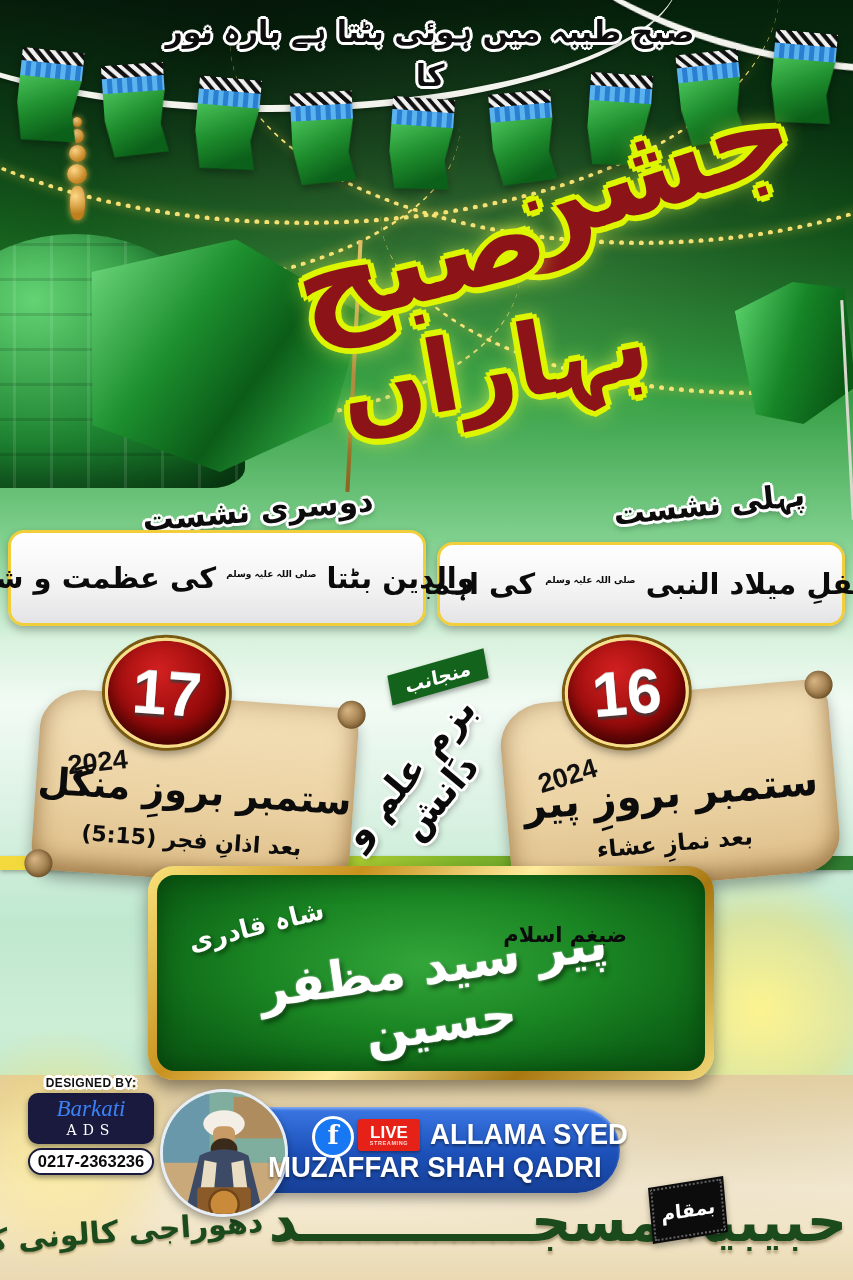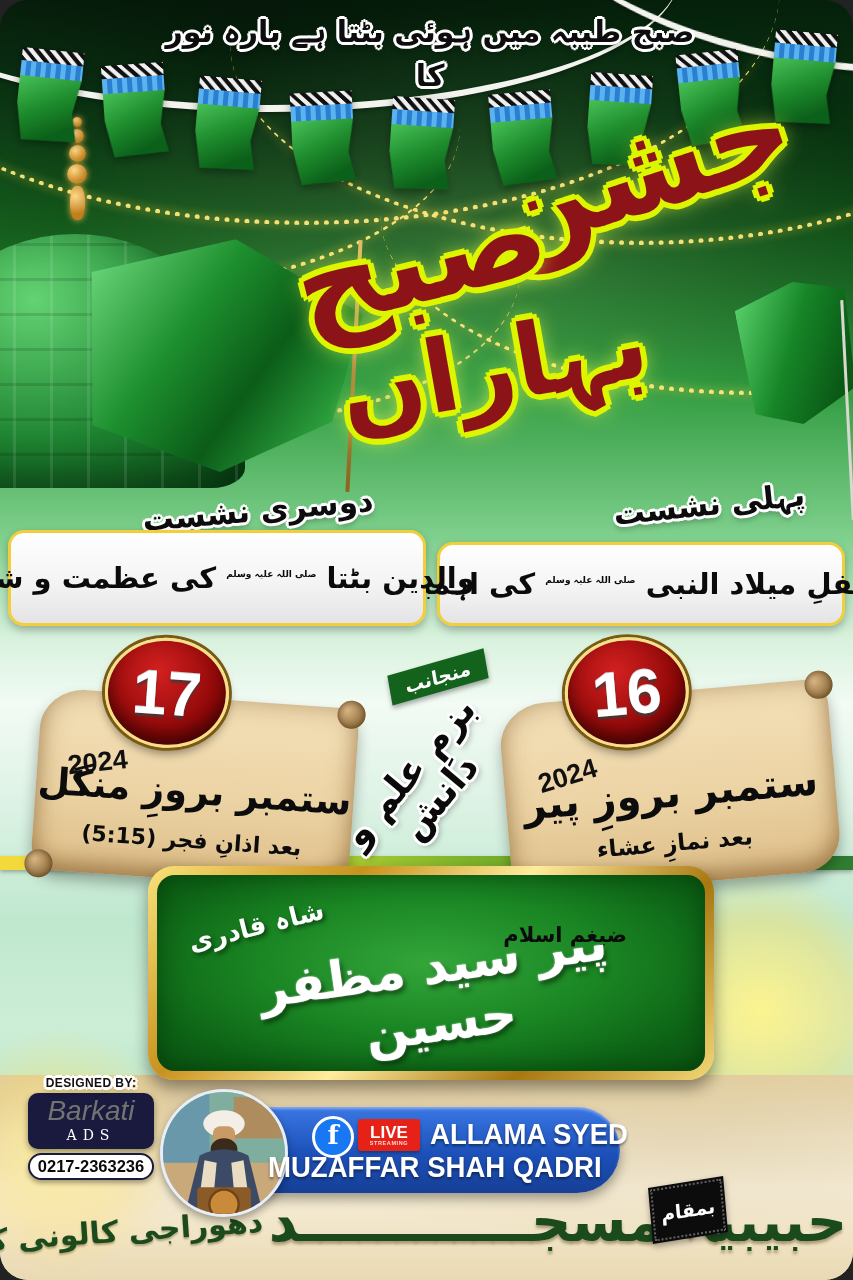--- a/index.html
+++ b/index.html
@@ -1,18 +1,18 @@
 <!DOCTYPE html>
 <html><head>
 <meta charset="utf-8">
 <style>
   html,body{margin:0;padding:0;background:#222;}
   .poster{position:relative;width:853px;height:1280px;margin:0 auto;overflow:hidden;
     font-family:"Liberation Sans",sans-serif;
-    background:linear-gradient(180deg,#07230d 0%,#0d4017 8%,#17661f 18%,#2f9a3e 30%,#7fd08d 42%,#d9f2de 50%,#f2fbf4 55%,#dcf2e4 63%,#bfe8cf 72%,#cdeed6 80%,#c2ead0 84%,#bfe6c6 86%);border-radius:28px;}
+    background:linear-gradient(180deg,#07230d 0%,#0d4017 8%,#17661f 18%,#2f9a3e 30%,#7fd08d 42%,#d9f2de 50%,#f2fbf4 55%,#dcf2e4 63%,#bfe8cf 72%,#cdeed6 80%,#c2ead0 84%,#bfe6c6 86%);}
   .ur{font-family:"DejaVu Sans",sans-serif;direction:rtl;unicode-bidi:plaintext;}
   .abs{position:absolute;}
 
   
   .top-overlay{left:0;top:0;width:853px;height:480px;
     background:radial-gradient(ellipse at 28% 8%,rgba(0,0,0,.38),transparent 52%),
                radial-gradient(ellipse at 96% 22%,rgba(0,26,6,.5),transparent 58%),
                radial-gradient(ellipse at 55% 48%,rgba(198,255,176,.22),transparent 62%);z-index:1;}
   .rope{border:0;border-bottom:7px solid #f4f4ef;border-radius:50%;z-index:3;filter:drop-shadow(0 2px 2px rgba(0,0,0,.3));}
   .rope1{left:-140px;top:-165px;width:820px;height:270px;}
@@ -137,21 +137,21 @@
   
   .bottom-zone{left:0;top:1075px;width:853px;height:205px;z-index:4;
     background:linear-gradient(180deg,#e6d3a6 0%,#f3e9cd 30%,#f7efd9 55%,#ead9b2 100%);}
   .bottom-zone:before{content:"";position:absolute;inset:0;
     background:radial-gradient(ellipse at 15% 20%,rgba(150,110,50,.18),transparent 45%),
                radial-gradient(ellipse at 80% 30%,rgba(150,110,50,.15),transparent 50%);}
 
   .designer{left:28px;top:1076px;width:126px;z-index:7;text-align:center;}
   .designer-label{font-size:12px;font-weight:bold;color:#101010;letter-spacing:.4px;}
   .brand-box{margin-top:3px;background:#191a3e;border-radius:10px;padding:4px 6px 6px;box-shadow:0 3px 6px rgba(0,0,0,.4);}
-  .brand-name{color:#737373;font-family:Liberation Sans, sans-serif;font-style:italic;font-size:28px;line-height:1;}
+  .brand-name{color:#3b82f6;font-family:Liberation Serif, serif;font-style:italic;font-size:23px;line-height:1;}
   .brand-sub{color:#fff;font-family:"DejaVu Serif",serif;font-size:14px;letter-spacing:6px;margin-top:2px;}
   .phone-pill{margin-top:4px;background:#fff;border:2px solid #191a3e;border-radius:14px;padding:2px 0;
     font-size:16.5px;font-weight:bold;color:#0a0a0a;box-shadow:0 3px 5px rgba(0,0,0,.35);}
 
   .live-bar{left:168px;top:1107px;width:452px;height:86px;z-index:7;border-radius:46px;
     background:linear-gradient(180deg,#3a77e4 0%,#1c50b8 55%,#163f96 100%);
     box-shadow:inset 0 2px 3px rgba(255,255,255,.4),0 6px 12px rgba(0,0,0,.35);}
   .photo{position:absolute;left:-8px;top:-18px;width:122px;height:122px;border-radius:50%;overflow:hidden;
     border:3px solid #e8eef8;box-shadow:0 4px 8px rgba(0,0,0,.35);background:#b9d2c9;}
   .fb-circle{position:absolute;left:144px;top:9px;width:36px;height:36px;border-radius:50%;background:#1877f2;

